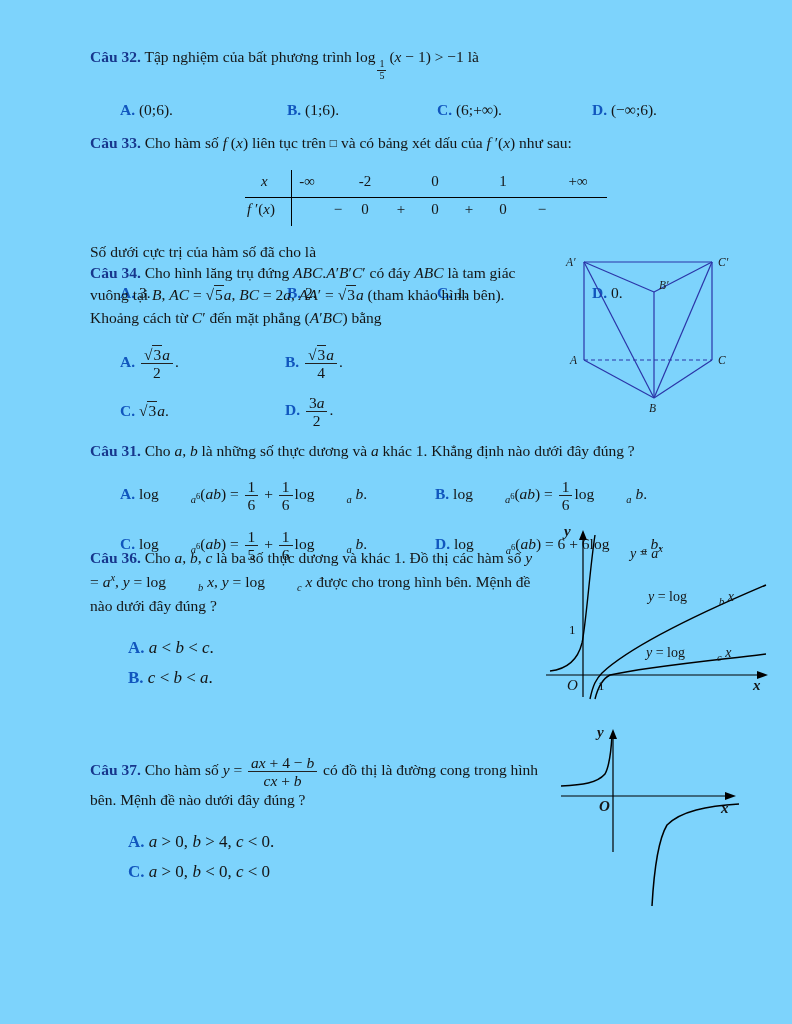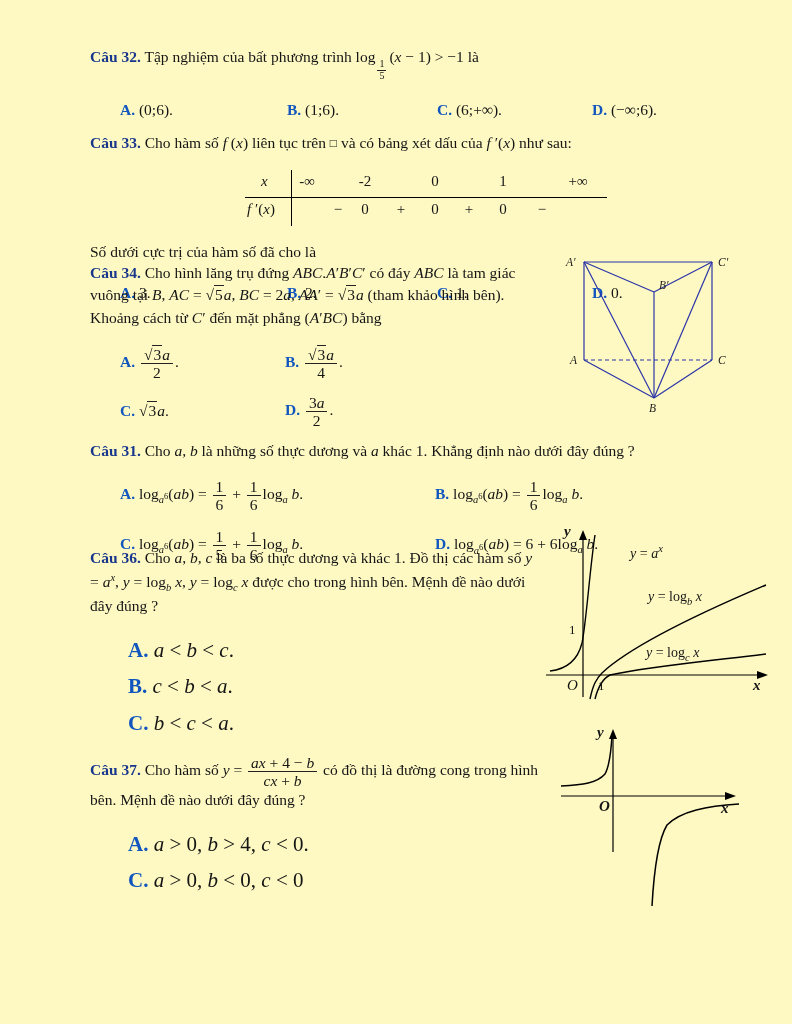--- a/index.html
+++ b/index.html
@@ -1,36 +1,36 @@
 <!DOCTYPE html>
 <html><head>
 <meta charset="utf-8">
 <style>
   html,body{margin:0;padding:0;background:#ffffff;}
   body{font-family:"Liberation Serif","DejaVu Serif",serif;color:#151515;}
-  .page{position:relative;width:792px;height:1024px;background:#fef9c3;overflow:hidden;}
+  .page{position:relative;width:792px;height:1024px;background:#7dd3fc;overflow:hidden;}
   .q{position:absolute;left:90px;width:622px;}
   .qp{font-size:15.5px;line-height:1.48;}
   .qlbl{color:#17368c;font-weight:700;}
   .ol{color:#1156be;font-weight:700;}
   .optrow{display:grid;margin-top:14px;padding-left:30px;font-size:15.5px;align-items:center;}
   .r4{grid-template-columns:167px 150px 155px auto;margin-top:20px;}
   .r2{grid-template-columns:315px auto;row-gap:14px;}
   .r2a{grid-template-columns:165px auto;row-gap:12px;}
-  .optcol{display:flex;flex-direction:column;gap:3px;padding-left:38px;margin-top:4px;font-size:21px;line-height:1.6;}
+  .optcol{display:flex;flex-direction:column;gap:3px;padding-left:38px;margin-top:4px;font-size:17px;line-height:1.6;}
   .opt{white-space:nowrap;}
   .fr{display:inline-flex;flex-direction:column;align-items:center;vertical-align:middle;line-height:1.12;margin:0 2px;text-align:center;}
   .fr > .n{display:block;border-bottom:1px solid #222;padding:0 3px;}
   .fr > .d{display:block;padding:0 3px;}
   .fsub{display:inline-block;vertical-align:-11px;font-size:10px;margin:0 2px 0 1px;}
   .fsub .fr{line-height:1.05;margin:0;}
   .fsub .fr > .n{border-bottom:1px solid #222;padding:0 2px;}
   .rt{white-space:nowrap;}
   .ov{border-top:1.2px solid #222;padding:0 1px;}
-  sub{font-size:10.5px;}
+  sub{font-size:10.5px;margin-left:32px;}
   sup{font-size:10.5px;}
   sub sup{font-size:8.5px;}
   .rbox{font-size:12px;vertical-align:1px;}
   .xtable{position:relative;width:362px;height:56px;margin:14px 0 8px 155px;font-size:15px;}
   .xt-v{position:absolute;left:46px;top:0;width:1.2px;height:56px;background:#000;}
   .xt-h{position:absolute;left:0;top:27px;width:362px;height:1.2px;background:#000;}
   .cellc{position:absolute;transform:translateX(-50%);}
   .cell{position:absolute;}
   .fig{position:absolute;}
   .glabel{position:absolute;font-size:14px;white-space:nowrap;}
@@ -156,21 +156,20 @@
             </span>log<sub><i>a</i></sub> <i>b</i>.</span></span>
       <span class="opt"><b class="ol">D.</b> <span>log<sub><i>a</i><sup>6</sup></sub>(<i>ab</i>) = 6 + 6log<sub><i>a</i></sub> <i>b</i>.</span></span>
     </div>
   </section>
 
   <section class="q" style="top:531px">
     <p class="qp" style="width:452px"><b class="qlbl">Câu 36.</b> <span>Cho <i>a</i>, <i>b</i>, <i>c</i> là ba số thực dương và khác 1. Đồ thị các hàm số <i>y</i> = <i>a</i><sup><i>x</i></sup>,  <i>y</i> = log<sub><i>b</i></sub> <i>x</i>,  <i>y</i> = log<sub><i>c</i></sub> <i>x</i> được cho trong hình bên. Mệnh đề nào dưới đây đúng ?</span></p>
     <div class="optcol">
       <span class="opt"><b class="ol">A.</b> <span><i>a</i> &lt; <i>b</i> &lt; <i>c</i>.</span></span>
       <span class="opt"><b class="ol">B.</b> <span><i>c</i> &lt; <i>b</i> &lt; <i>a</i>.</span></span>
-      <span class="opt"><b class="ol">C.</b> <span><i>b</i> &lt; <i>c</i> &lt; <i>a</i>.</span></span>
     </div>
 
     <div class="fig" style="left:450px;top:-4px;width:232px;height:176px">
       <svg width="232" height="176" viewBox="0 0 232 176">
         <g stroke="#000" stroke-width="1.2" fill="none">
           <line x1="43" y1="6" x2="43" y2="170"></line>
           <line x1="6" y1="148" x2="224" y2="148"></line>
         </g>
         <polygon points="39,13 43,3 47,13" fill="#000"></polygon>
         <polygon points="217,144 228,148 217,152" fill="#000"></polygon>

